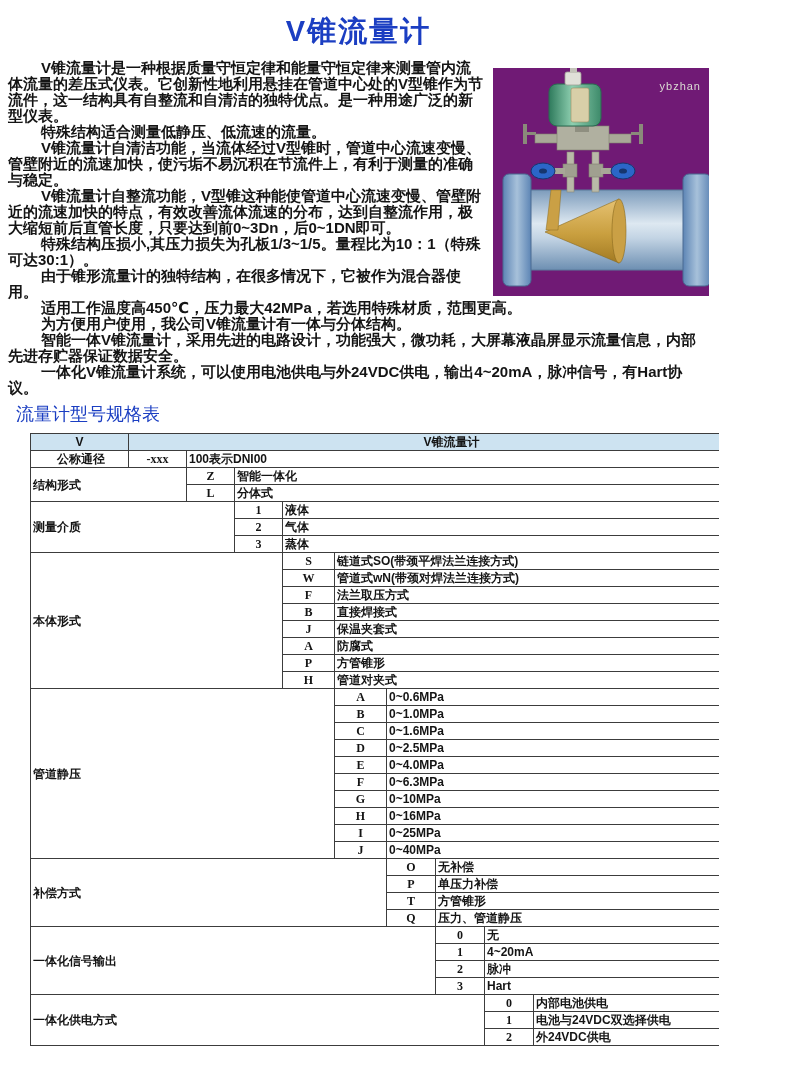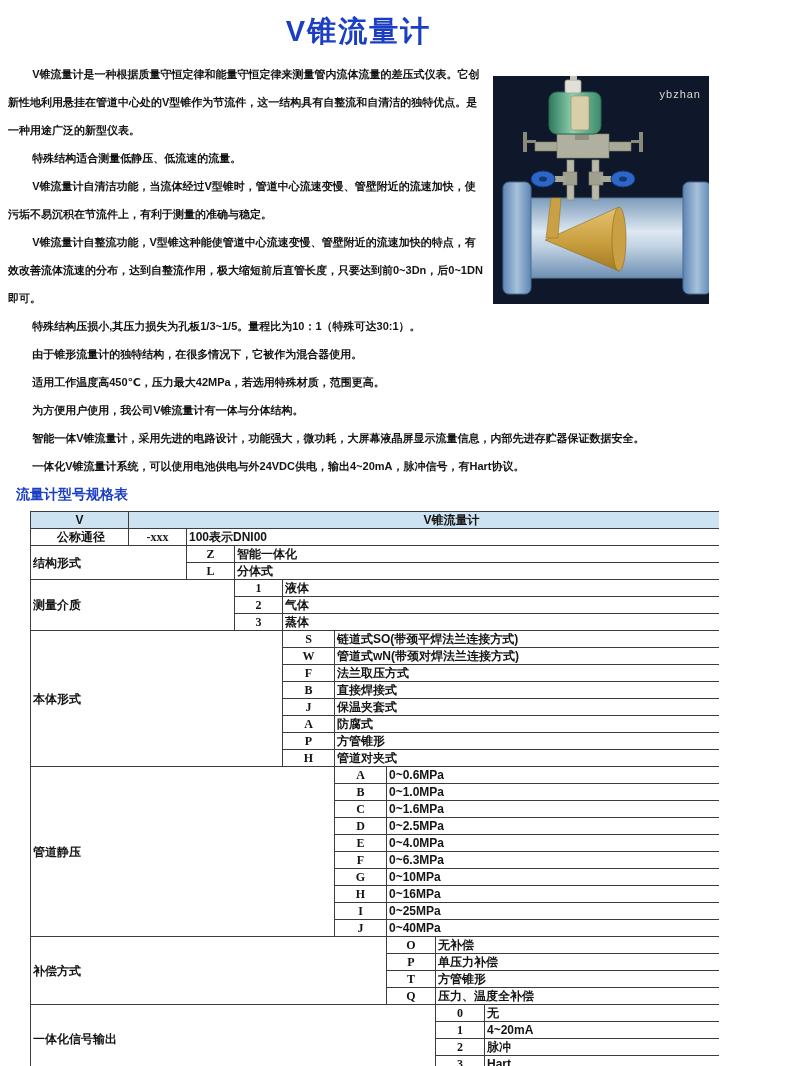--- a/index.html
+++ b/index.html
@@ -18,39 +18,39 @@
     color:#1b3ec2;
     font-size:29px;
     font-weight:bold;
     letter-spacing:2px;
     margin:6px 0 8px 0;
   }
 
   .figure {
     float:right;
     width:216px; height:228px;
-    margin:16px 0 4px 10px;
-    background:#0f172a;
+    margin:8px 0 4px 10px;
+    background:#701a75;
     position:relative;
   }
   .figure svg { display:block; width:216px; height:228px; overflow:hidden; }
   .watermark {
     position:absolute; top:12px; right:8px;
     font-size:11px; color:#dbdbd4; letter-spacing:1px;
   }
 
-  .intro { font-size:11px; line-height:28px; font-weight:600; }
+  .intro { font-size:15px; line-height:16px; font-weight:600; }
   .intro p { text-indent:2.2em; }
   .intro p.no-indent { text-indent:0; }
 
   .section-heading {
     clear:left;
     color:#1b3ec2;
-    font-size:14px;
-    font-weight:bold;
+    font-size:18px;
+    font-weight:normal;
     margin:6px 0 7px 8px;
   }
 
   table.spec {
     border-collapse:collapse;
     table-layout:fixed;
     width:744px;
     margin-left:22px;
     font-size:12px;
   }
@@ -302,21 +302,21 @@
     <tr>
       <td class="code">P</td>
       <td colspan="3" class="desc">单压力补偿</td>
     </tr>
     <tr>
       <td class="code">T</td>
       <td colspan="3" class="desc">方管锥形</td>
     </tr>
     <tr>
       <td class="code">Q</td>
-      <td colspan="3" class="desc">压力、温度全补偿</td>
+      <td colspan="3" class="desc">压力、管道静压</td>
     </tr>
 
     <tr>
       <td rowspan="4" colspan="7" class="label">一体化信号输出</td>
       <td class="code">0</td>
       <td colspan="2" class="desc">无</td>
     </tr>
     <tr>
       <td class="code">1</td>
       <td colspan="2" class="desc">4~20mA</td>

